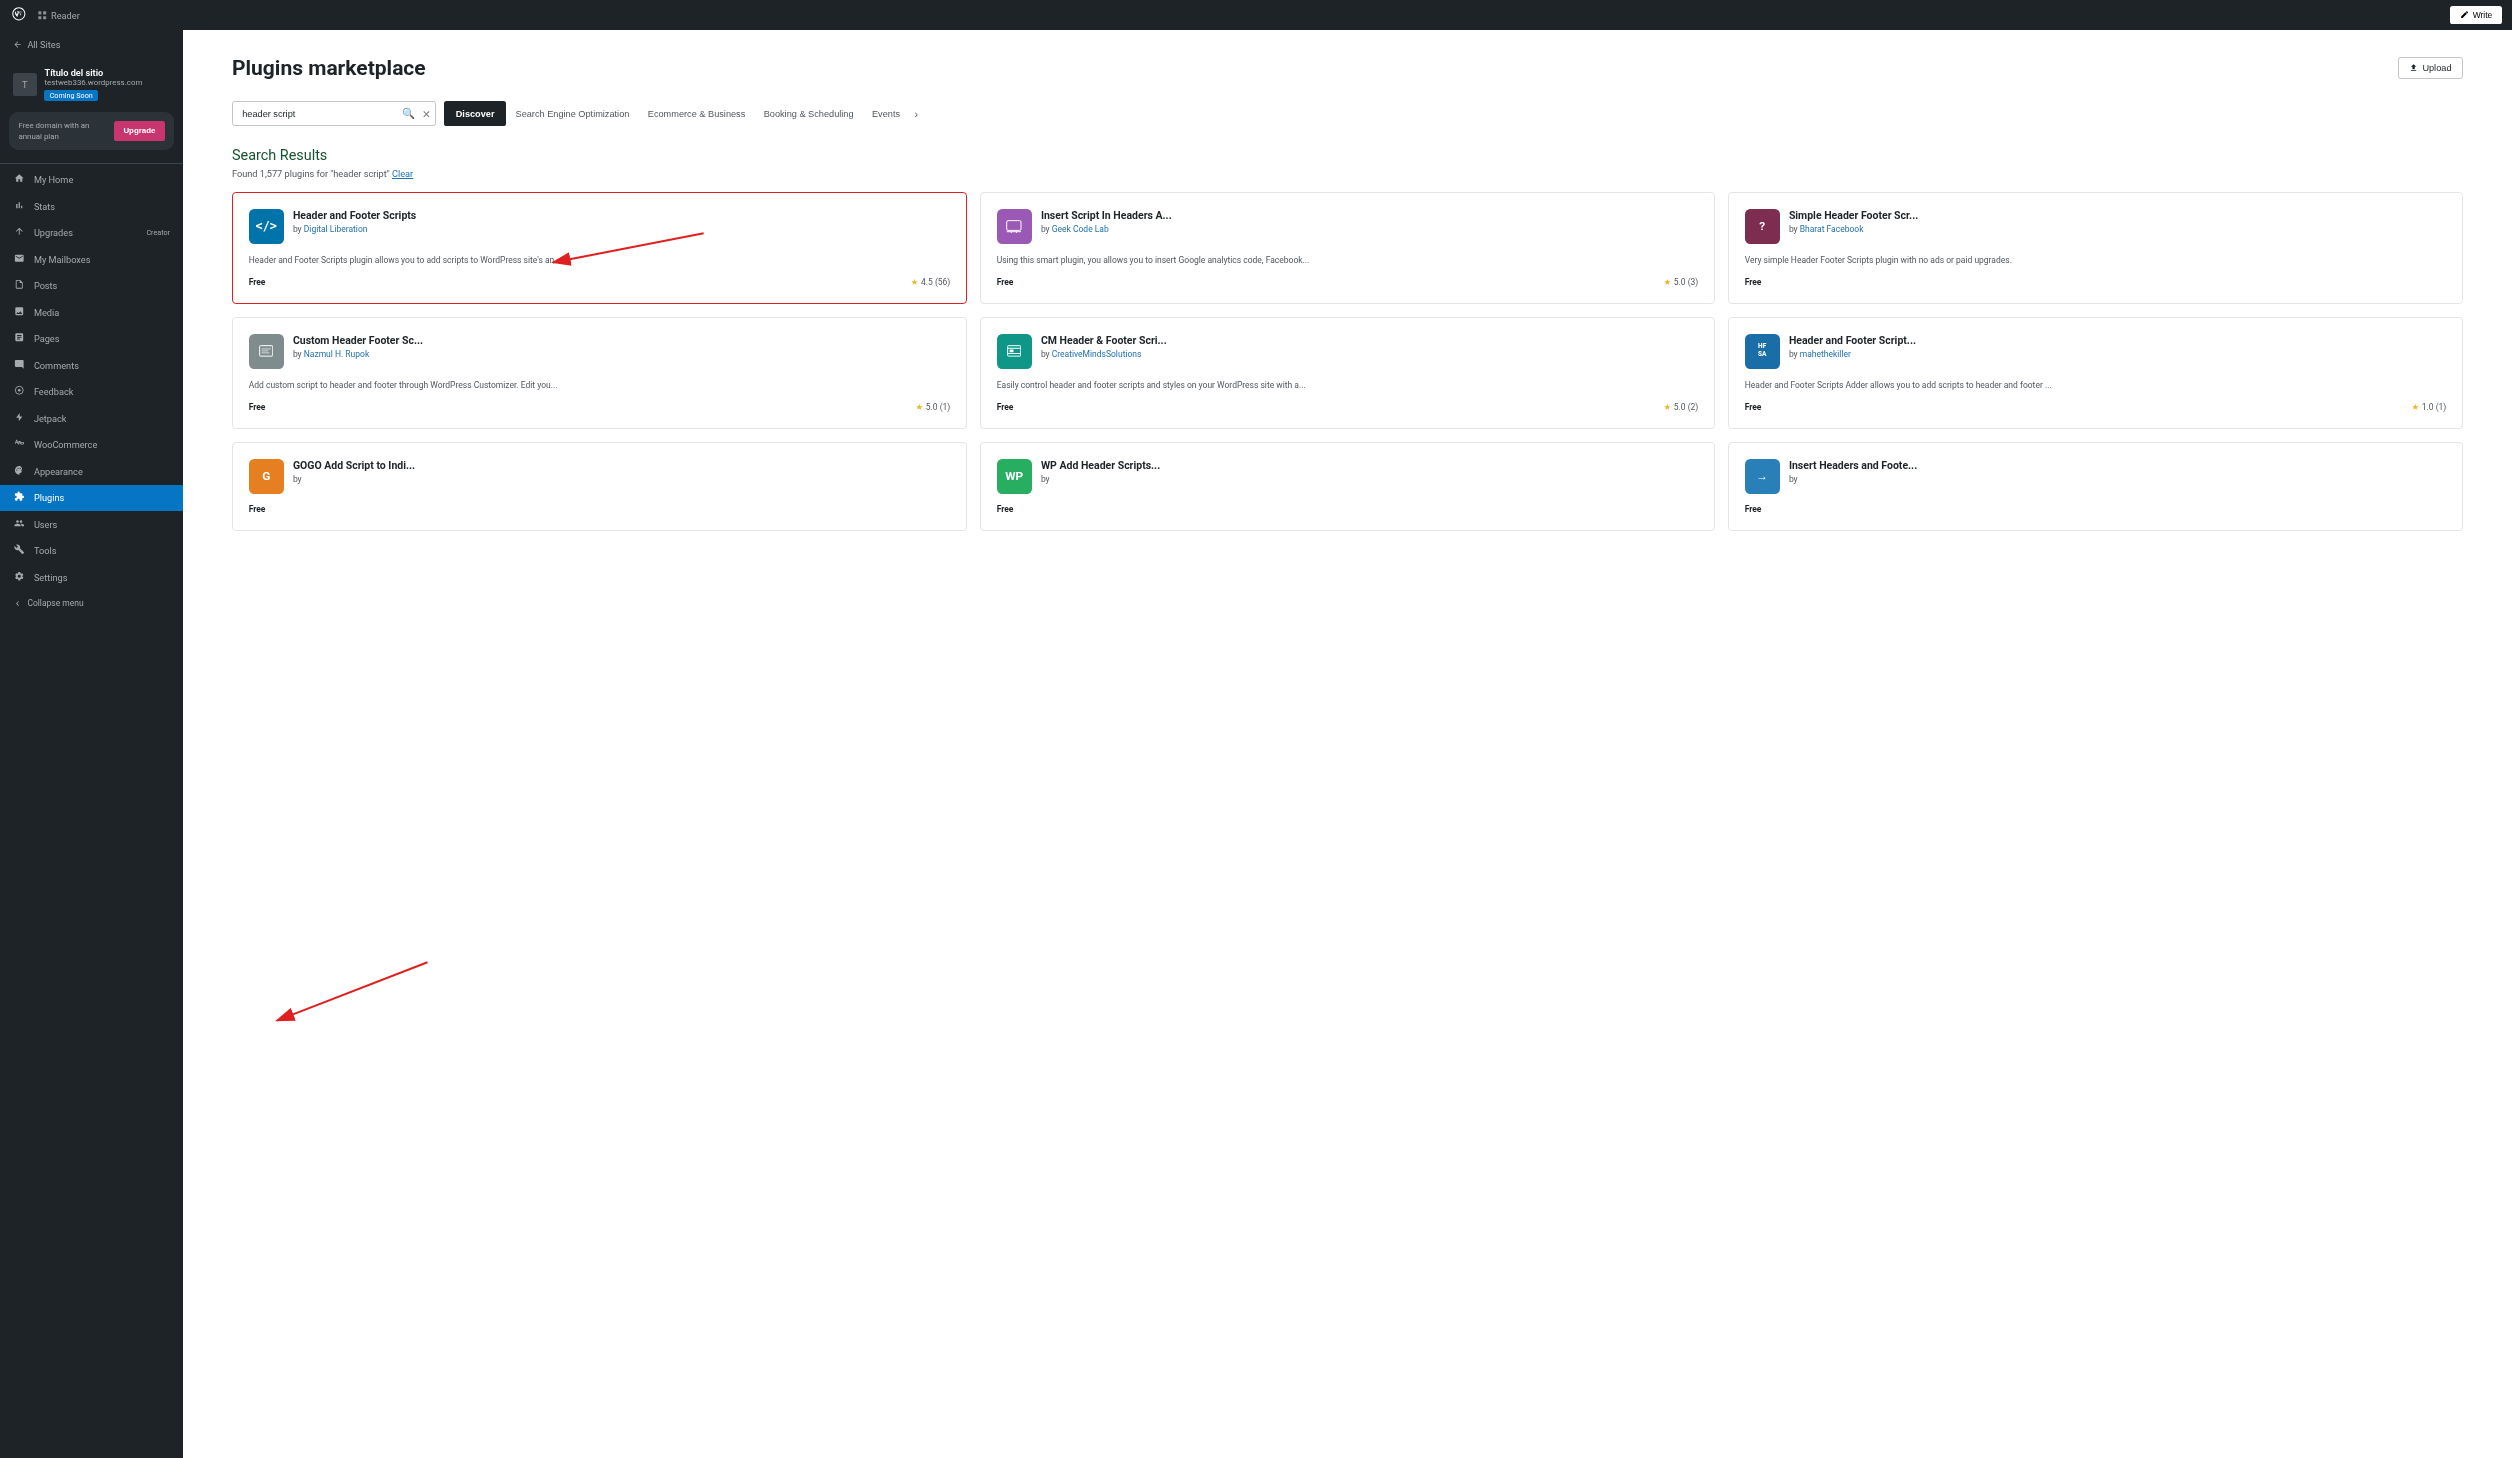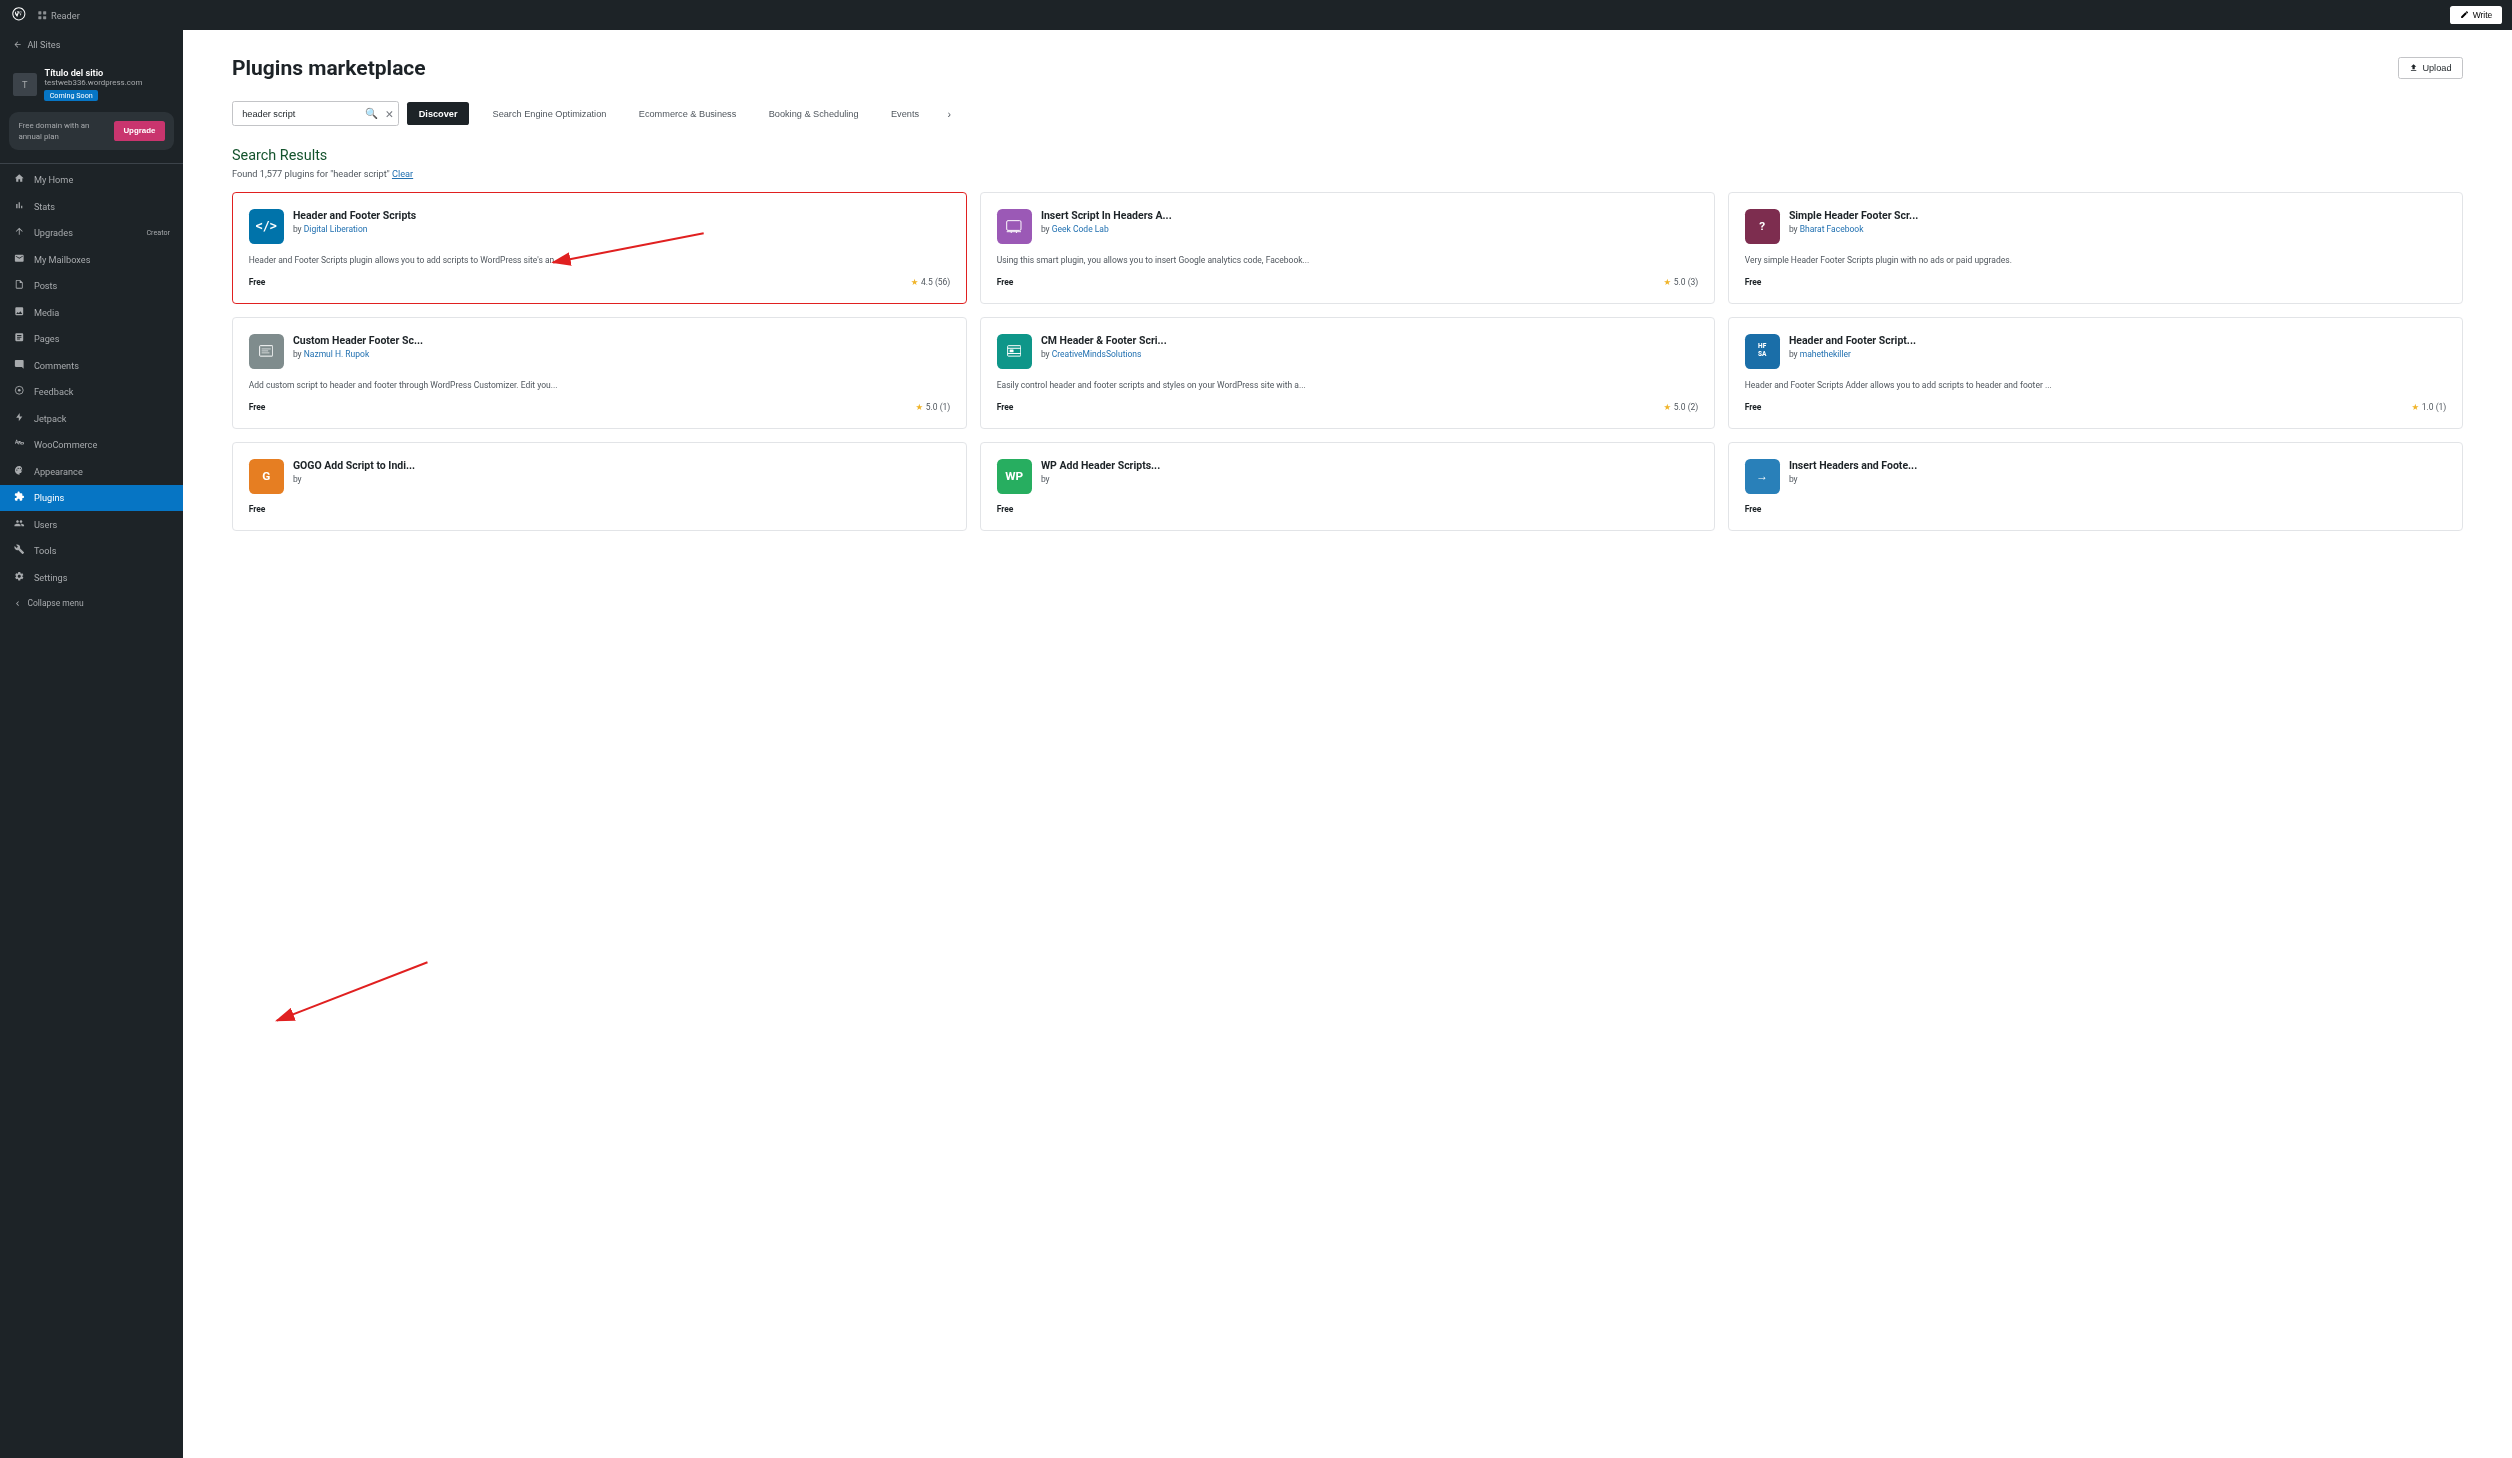--- a/index.html
+++ b/index.html
@@ -185,21 +185,21 @@
     .search-wrapper {
       position: relative;
       display: flex;
       align-items: center;
     }
     .search-input {
       border: 0.7px solid #c3c4c7;
       border-radius: 2.6px;
       padding: 6.5px 26px 6.5px 9.2px;
       font-size: 9.2px;
-      width: 167px;
+      width: 204px;
       outline: none;
       color: #1d2327;
     }
     .search-icon-btn {
       position: absolute;
       right: 21px;
       background: none;
       border: none;
       cursor: pointer;
       color: #787c82;
@@ -522,21 +522,21 @@
         <span>Upload</span>
       </button>
     </div>
 
     <div class="search-filter-bar">
       <div class="search-wrapper">
         <input class="search-input" type="text" value="header script" style="">
         <button class="search-icon-btn">🔍</button>
         <button class="search-clear-btn">✕</button>
       </div>
-      <div id="filter-tabs" style="display:flex;align-items:center;gap:14px;flex-wrap:wrap;">
+      <div id="filter-tabs" style="display:flex;gap:0;flex-wrap:wrap;">
           <button class="filter-btn">Discover</button>
           <button class="filter-tab">Search Engine Optimization</button>
           <button class="filter-tab">Ecommerce &amp; Business</button>
           <button class="filter-tab">Booking &amp; Scheduling</button>
           <button class="filter-tab">Events</button>
           <button class="filter-tab-more">›</button>
         </div>
     </div>
 
     <div class="search-results-header">

